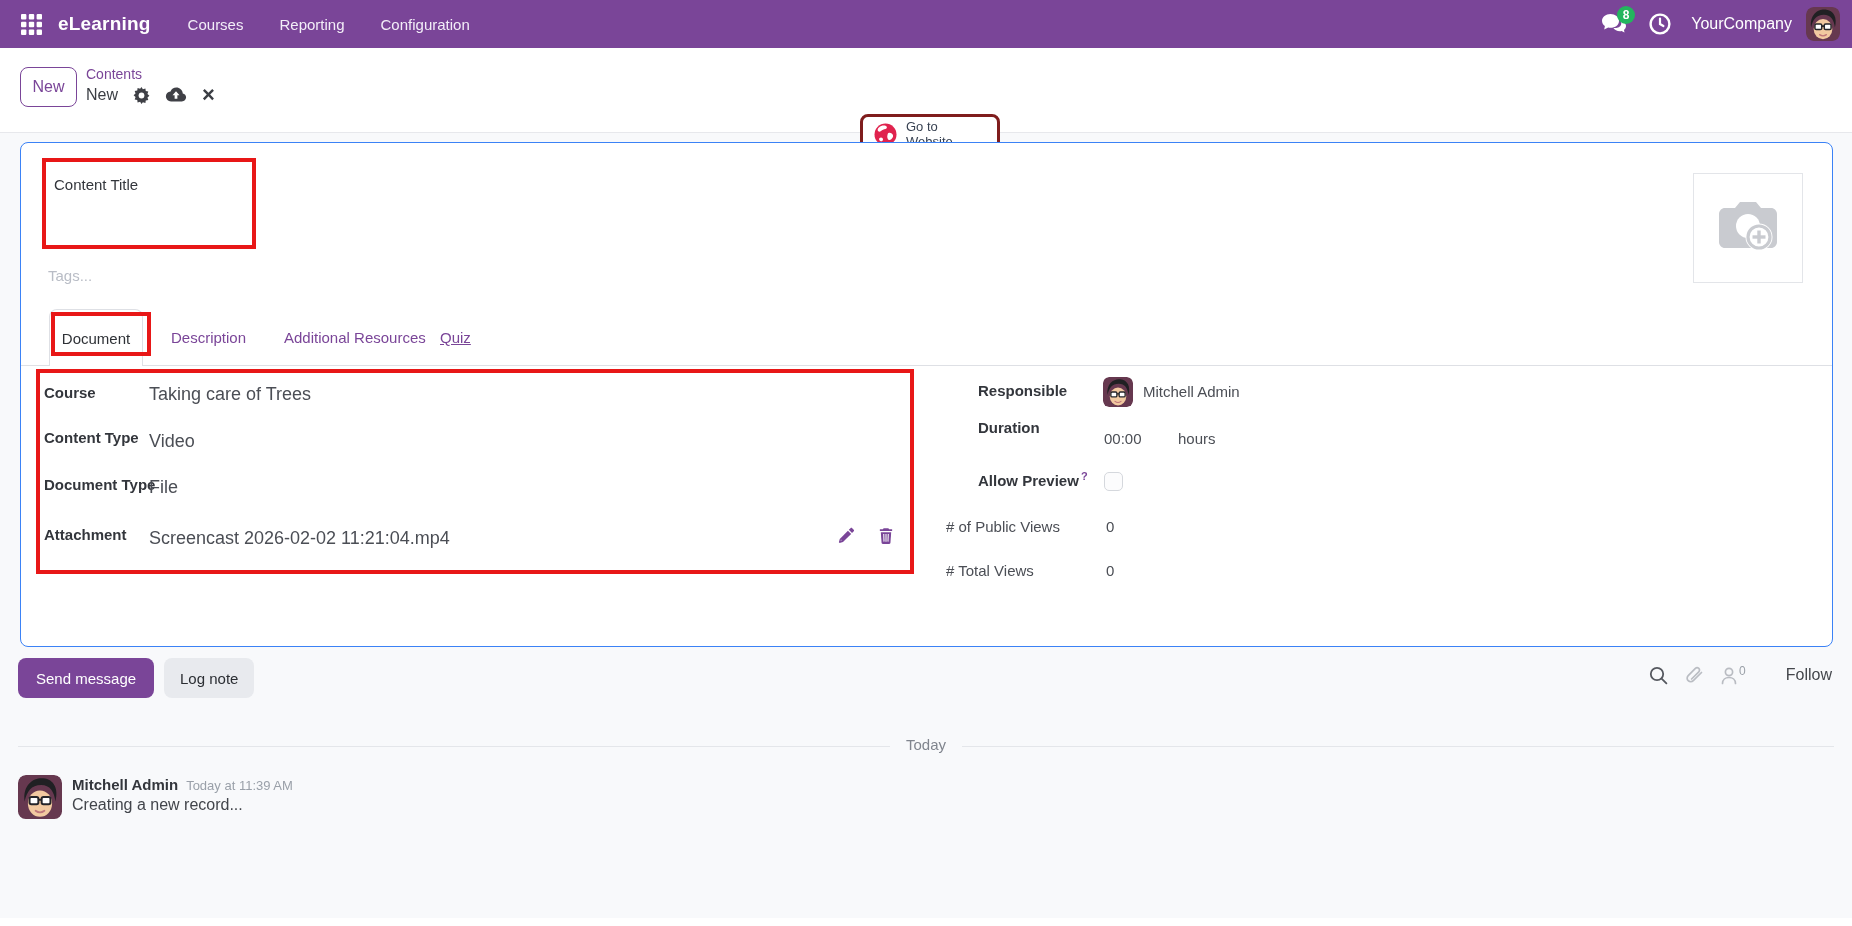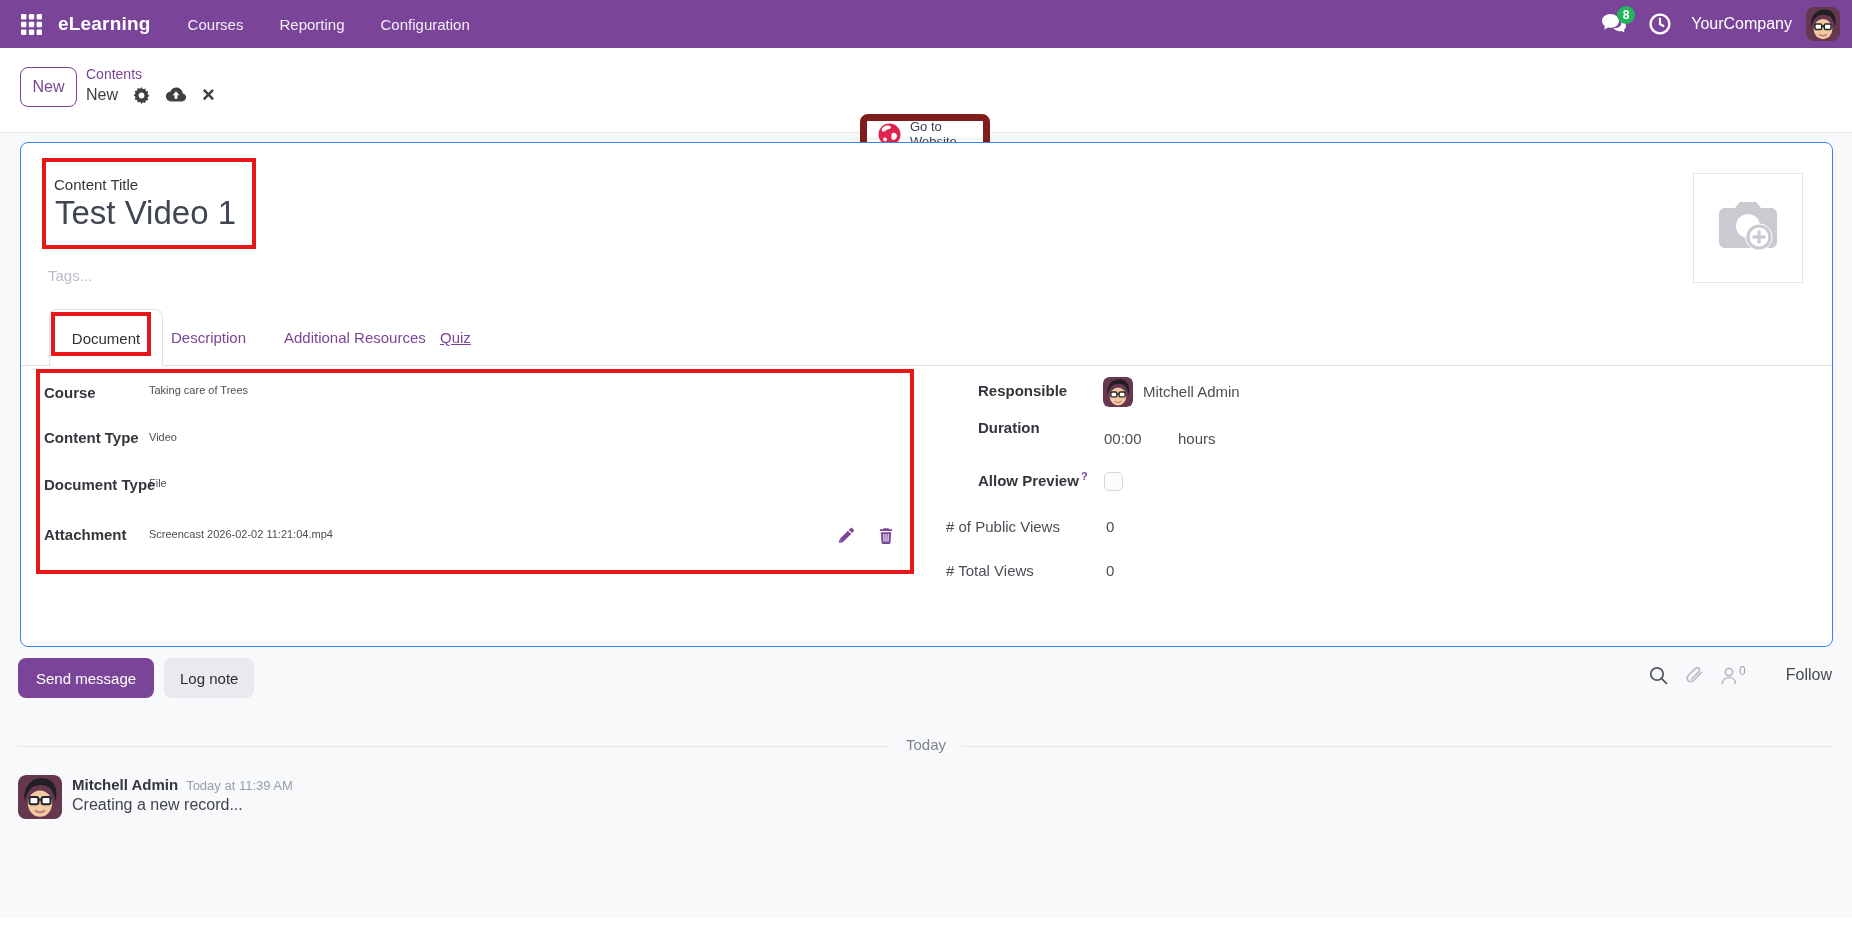--- a/index.html
+++ b/index.html
@@ -20,43 +20,43 @@
 
   
   .control-panel { position:absolute; top:48px; left:0; width:1852px; height:85px; background:#fff; border-bottom:1px solid #e7e8ec; }
   .btn-new { position:absolute; left:20px; top:19px; width:57px; height:40px; background:#fff; border:1px solid #7a4598; border-radius:8px; color:#7a4598; font-size:16px; font-weight:500; cursor:pointer; font-family:inherit; }
   .breadcrumbs { position:absolute; left:86px; top:18px; }
   .crumb-parent { font-size:14px; color:#7a4598; cursor:pointer; line-height:17px; }
   .crumb-row { display:flex; align-items:center; gap:15px; margin-top:3px; }
   .crumb-current { font-size:16px; color:#3b3e44; }
   .crumb-icon { cursor:pointer; display:flex; align-items:center; }
   .discard-x { font-size:22px; font-weight:700; color:#3b3e44; line-height:18px; cursor:pointer; }
-  .btn-website { position:absolute; left:860px; top:66px; width:130px; height:40px; background:#fff; border:7px solid #7f1d1d; border-radius:8px; display:flex; align-items:center; gap:8px; padding:0 10px; cursor:pointer; }
+  .btn-website { position:absolute; left:860px; top:66px; width:140px; height:40px; background:#fff; border:3px solid #7f1d1d; border-radius:8px; display:flex; align-items:center; gap:8px; padding:0 10px; cursor:pointer; }
   .btn-website .lines { font-size:13px; color:#374151; text-align:left; line-height:15px; }
 
   
   .sheet { position:absolute; left:20px; top:142px; width:1813px; height:505px; background:#fff; border:1px solid #3b82f6; border-radius:8px; }
   .red-box { position:absolute; border:4px solid #e81717; pointer-events:none; z-index:5; }
   .rb-title { left:21px; top:15px; width:214px; height:91px; }
   .rb-tab { left:30px; top:169px; width:100px; height:44px; }
   .rb-fields { left:15px; top:226px; width:878px; height:205px; }
 
   .content-title-label { position:absolute; left:33px; top:33px; font-size:15px; color:#33363c; }
   .content-title-value { position:absolute; left:34px; top:50px; font-size:33px; color:#3f4551; line-height:40px; }
   .tags-input { position:absolute; left:27px; top:124px; width:300px; border:none; outline:none; font-size:15px; color:#4b4e55; font-family:inherit; background:transparent; }
   .tags-input::placeholder { color:#b9bdc6; }
 
   .tabbar-line { position:absolute; left:0; top:222px; width:100%; height:1px; background:#dee0e5; }
-  .tab-active { position:absolute; left:28px; top:166px; width:114px; height:57px; background:#fff; border:1px solid #dee0e5; border-bottom:none; border-radius:8px 8px 0 0; z-index:2; display:flex; align-items:center; justify-content:center; cursor:pointer; }
+  .tab-active { position:absolute; left:28px; top:166px; width:94px; height:57px; background:#fff; border:1px solid #dee0e5; border-bottom:none; border-radius:8px 8px 0 0; z-index:2; display:flex; align-items:center; justify-content:center; cursor:pointer; }
   .tab-active .lbl { font-size:15px; color:#2e3136; font-weight:500; }
   .tab { position:absolute; top:186px; font-size:15px; color:#7a4598; cursor:pointer; }
   .tab-desc { left:150px; } .tab-addres { left:263px; } .tab-quiz { left:419px;text-decoration:underline; }
 
   .fl-label { position:absolute; left:23px; width:120px; font-size:15px; font-weight:600; color:#33363c; }
-  .fl-value { position:absolute; left:128px; font-size:11px; color:#4b4e55; }
+  .fl-value { position:absolute; left:128px; font-size:18px; color:#4b4e55; }
   .fr-label { position:absolute; left:925px; width:160px; font-size:15px; font-weight:700; color:#33363c;margin-left:32px; }
   .fr-label-ro { position:absolute; left:925px; width:170px; font-size:15px; color:#4b4e55; }
   .fr-value { position:absolute; left:1083px; font-size:15px; color:#4b4e55; }
   .help-sup { color:#7a4598; font-size:11px; vertical-align:super; margin-left:2px; cursor:pointer; }
   .checkbox { position:absolute; left:1083px; top:329px; width:19px; height:19px; border:1px solid #d5d8dd; border-radius:5px; background:#fcfcfd; cursor:pointer; }
   .mini-avatar { position:absolute; left:1082px; top:234px; border-radius:6px; overflow:hidden; cursor:pointer; }
   .resp-name { position:absolute; left:1122px; top:240px; font-size:15px; color:#4b4e55; cursor:pointer; }
   .row-icons { position:absolute; top:384px; display:flex; gap:24px; left:816px; }
   .row-icons svg { cursor:pointer; }
 
@@ -168,21 +168,20 @@
       <div>Go to</div>
       <div>Website</div>
     </span>
   </div>
 </div>
 
 <div class="sheet">
 
   <div class="red-box rb-title"></div>
   <div class="content-title-label">Content Title</div>
-  <div class="content-title-value">Test Video 1</div>
 
   <input class="tags-input" placeholder="Tags..." style="">
 
   <div class="tabbar-line"></div>
   <div class="tab-active">
     <span class="lbl">Document</span>
   </div>
   <div class="red-box rb-tab"></div>
   <div class="tab tab-desc">Description</div>
   <div class="tab tab-addres">Additional Resources</div>

